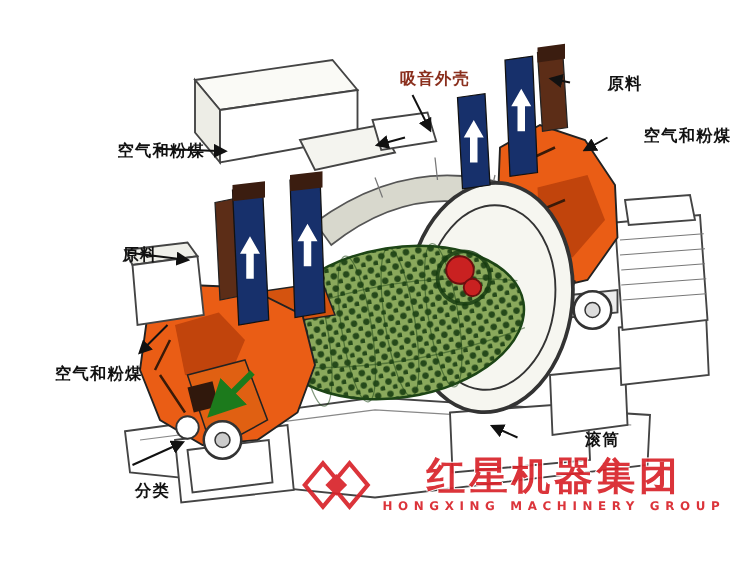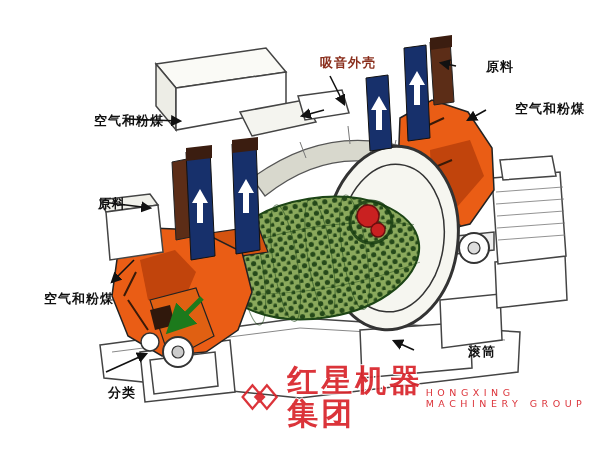--- a/index.html
+++ b/index.html
@@ -2,24 +2,24 @@
 <html><head>
 <meta charset="utf-8">
 <style>
   * { margin:0; padding:0; box-sizing:border-box; }
   body { background:#ffffff; font-family:"DejaVu Sans","Liberation Sans",sans-serif; }
   .stage { position:relative; width:600px; height:450px; background:#fff; overflow:hidden; }
   .stage svg.art { position:absolute; left:0; top:0; }
   .lbl { position:absolute; font-size:13px; font-weight:700; color:#111; white-space:nowrap; letter-spacing:1px; z-index:5;padding-left:28px; }
   .lbl.maroon { color:#8a2f1d; }
   .wm { position:absolute; left:240px; top:364px; display:flex; align-items:center; gap:8px; color:#d9232a; z-index:6; opacity:.92; }
-  .wm-txt { display:flex; flex-direction:row; align-items:center; }
+  .wm-txt { display:flex; flex-direction:column; align-items:center; }
   .wm-title { font-size:31px; font-weight:700; letter-spacing:3px; line-height:1.05;
               text-shadow:0 1px 0 #fff,0 -1px 0 #fff,1px 0 0 #fff,-1px 0 0 #fff; }
-  .wm-sub { font-size:9.5px; font-weight:400; letter-spacing:4.5px; margin-top:2px; }
+  .wm-sub { font-size:9.5px; font-weight:700; letter-spacing:4.5px; margin-top:2px; }
 </style>
 </head>
 <body>
 
 <div class="stage">
 
   <svg class="art" width="600" height="450" viewBox="0 0 600 450">
     <defs>
       <marker id="ah" viewBox="0 0 10 10" refX="8" refY="5" markerWidth="7" markerHeight="7" orient="auto-start-reverse">
         <path d="M0,0 L10,5 L0,10 z" fill="#111"></path>

